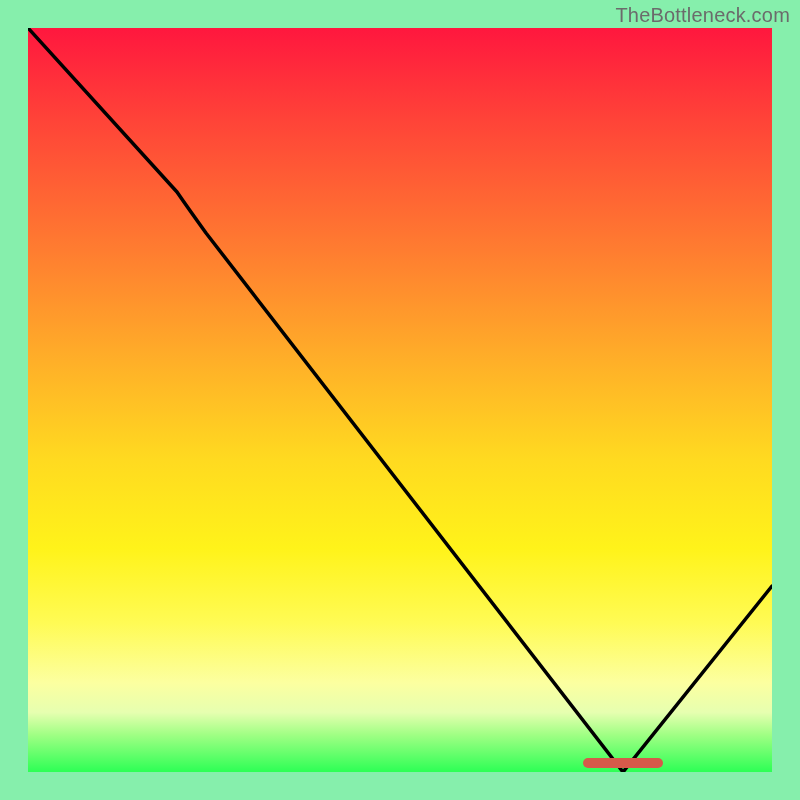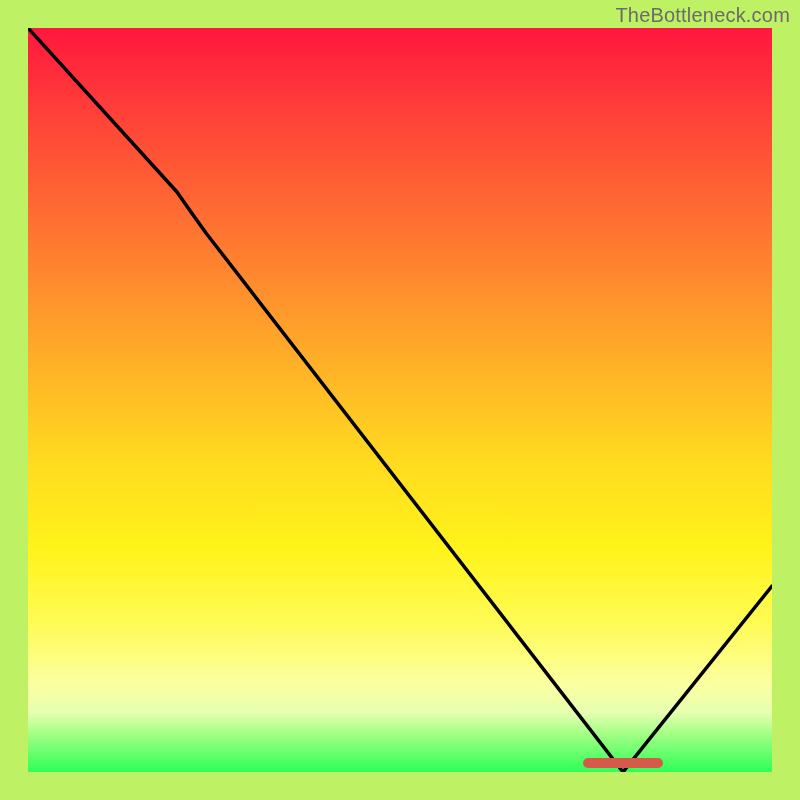--- a/index.html
+++ b/index.html
@@ -8,21 +8,21 @@
     width: 800px;
     height: 800px;
     background: #000;
     overflow: hidden;
     font-family: Arial, Helvetica, sans-serif;
   }
   .frame {
     position: relative;
     width: 800px;
     height: 800px;
-    background: #bef264;
+    background: #86efac;
   }
   .plot {
     position: absolute;
     left: 28px;
     top: 28px;
     width: 744px;
     height: 744px;
     
     background: linear-gradient(
       to bottom,

